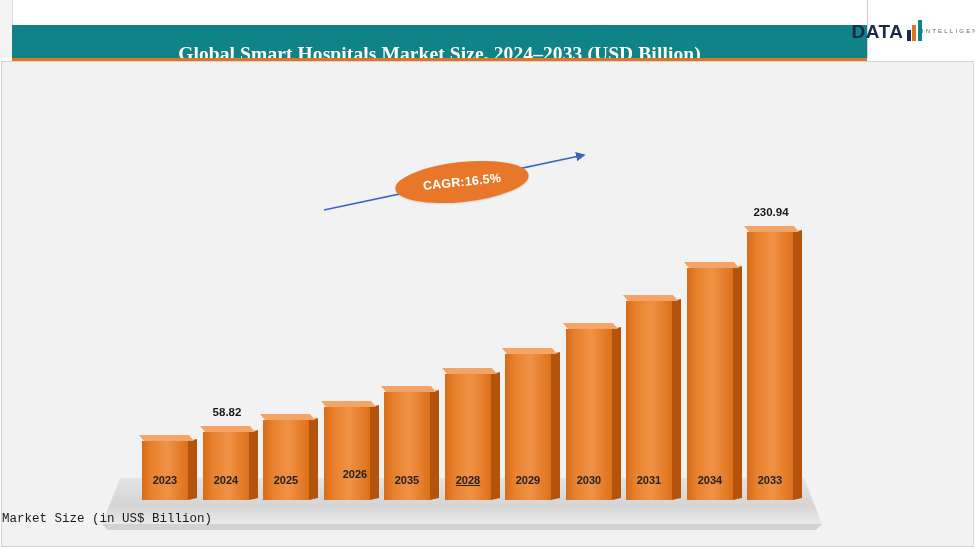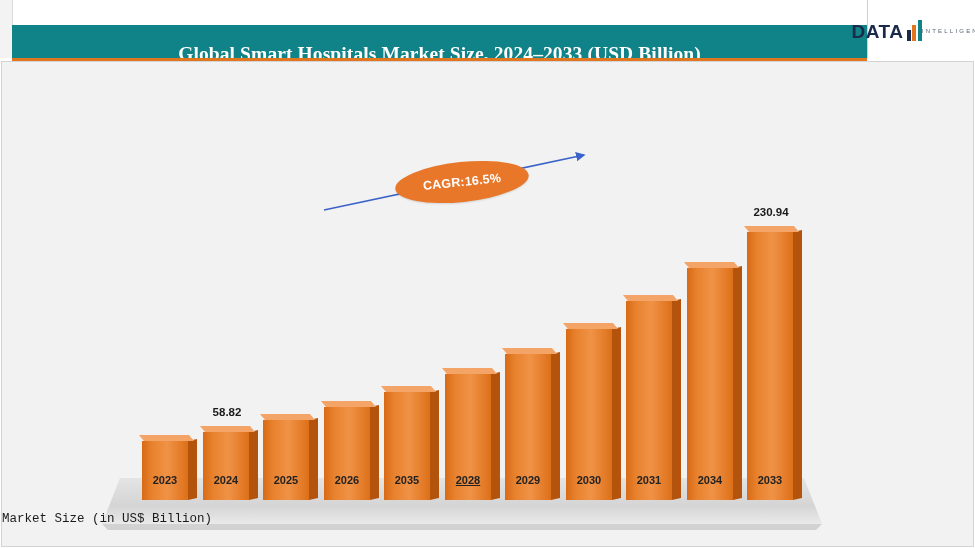--- a/index.html
+++ b/index.html
@@ -295,21 +295,21 @@
         <div class="bar-group" style="left: 261px; width: 46px; height: 486px; bottom: 0px;">
           <div class="bar-side" style="left: 46px; bottom: 48px; height: 80px; transform: skewY(-12deg); transform-origin: left bottom;"></div>
           <div class="bar-front" style="height: 80px; bottom: 48px;"></div>
           <div class="bar-top" style="bottom: 128px; left: 2px; width: 50px; transform: skewX(40deg); transform-origin: left bottom;"></div>
           <div class="bar-label" style="bottom: 62px; left: -6px; width: 58px;">2025</div>
         </div>
         <div class="bar-group" style="left: 322px; width: 46px; height: 486px; bottom: 0px;">
           <div class="bar-side" style="left: 46px; bottom: 48px; height: 93px; transform: skewY(-12deg); transform-origin: left bottom;"></div>
           <div class="bar-front" style="height: 93px; bottom: 48px;"></div>
           <div class="bar-top" style="bottom: 141px; left: 2px; width: 50px; transform: skewX(40deg); transform-origin: left bottom;"></div>
-          <div class="bar-label" style="bottom: 62px; left: -6px; width: 58px;">2026</div>
+          <div class="bar-label" style="bottom: 68px; left: -6px; width: 58px; padding-left: 8px;">2026</div>
         </div>
         <div class="bar-group" style="left: 382px; width: 46px; height: 486px; bottom: 0px;">
           <div class="bar-side" style="left: 46px; bottom: 48px; height: 108px; transform: skewY(-12deg); transform-origin: left bottom;"></div>
           <div class="bar-front" style="height: 108px; bottom: 48px;"></div>
           <div class="bar-top" style="bottom: 156px; left: 2px; width: 50px; transform: skewX(40deg); transform-origin: left bottom;"></div>
           <div class="bar-label" style="bottom: 62px; left: -6px; width: 58px;">2035</div>
         </div>
         <div class="bar-group" style="left: 443px; width: 46px; height: 486px; bottom: 0px;">
           <div class="bar-side" style="left: 46px; bottom: 48px; height: 126px; transform: skewY(-12deg); transform-origin: left bottom;"></div>
           <div class="bar-front" style="height: 126px; bottom: 48px;"></div>

